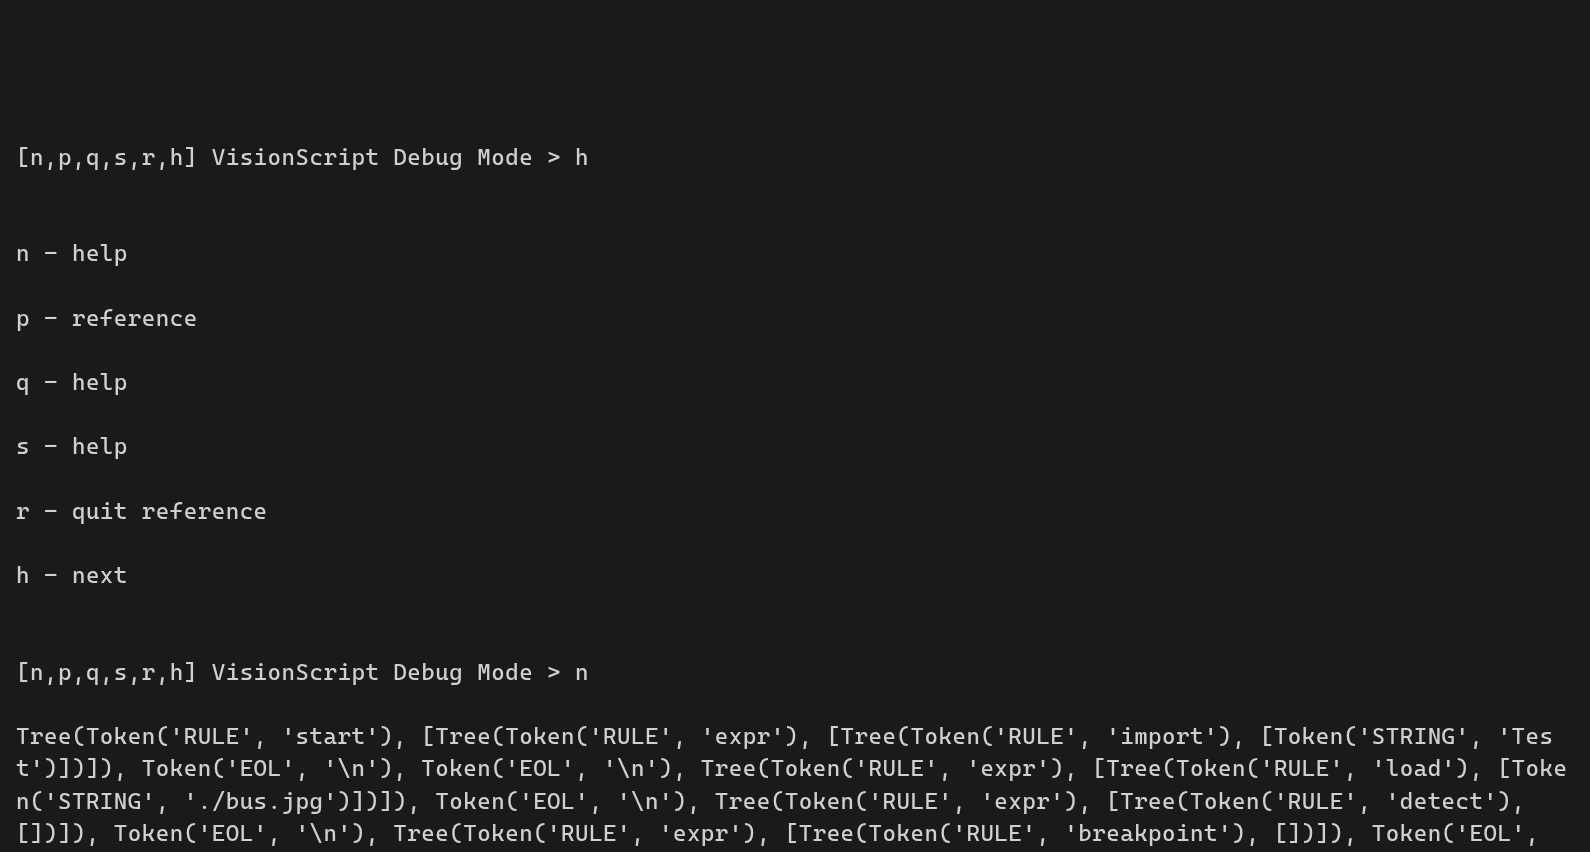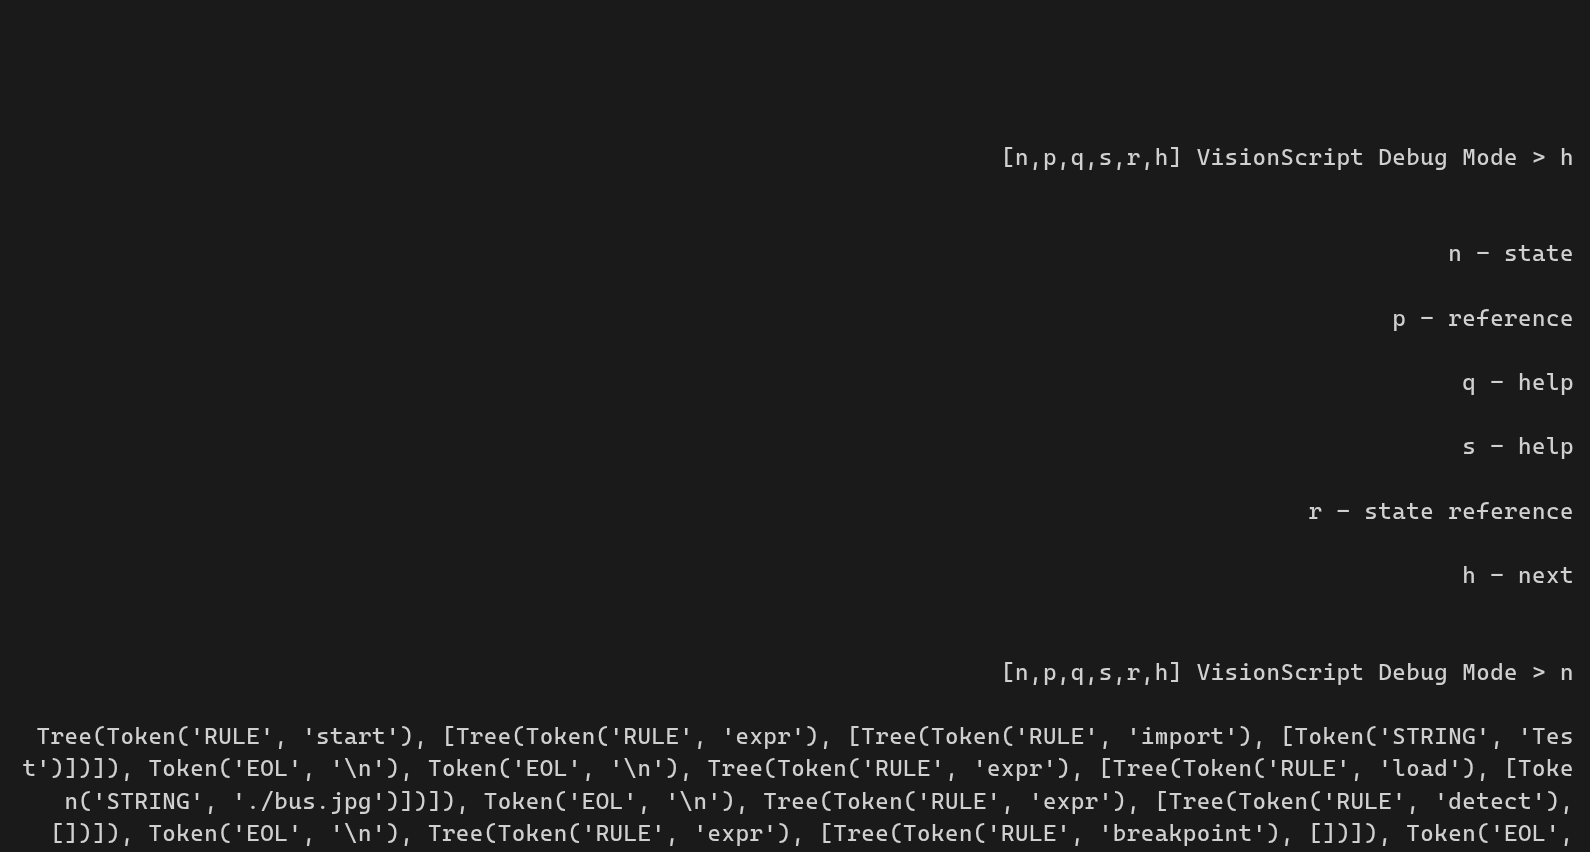--- a/index.html
+++ b/index.html
@@ -13,35 +13,34 @@
       font-family: "SF Mono", Monaco, "Cascadia Code", "Roboto Mono", Consolas, "Courier New", monospace;
       font-size: 23px;
       line-height: 1.4;
       padding: 12px 16px;
       white-space: pre-wrap;
       word-break: break-all;
       letter-spacing: 0.5px;
     }
     .terminal-line {
       display: block;
-      text-align: right;
     }
   </style>
 </head>
 <body>
 
 
 
 <span class="terminal-line">[n,p,q,s,r,h] VisionScript Debug Mode &gt; h</span>
 <span class="terminal-line"></span>
-<span class="terminal-line">n - state</span>
+<span class="terminal-line">n - help</span>
 <span class="terminal-line">p - reference</span>
 <span class="terminal-line">q - help</span>
 <span class="terminal-line">s - help</span>
-<span class="terminal-line">r - state reference</span>
+<span class="terminal-line">r - quit reference</span>
 <span class="terminal-line">h - next</span>
 <span class="terminal-line"></span>
 <span class="terminal-line">[n,p,q,s,r,h] VisionScript Debug Mode &gt; n</span>
 <span class="terminal-line">Tree(Token('RULE', 'start'), [Tree(Token('RULE', 'expr'), [Tree(Token('RULE', 'import'), [Token('STRING', 'Test')])]), Token('EOL', '\n'), Token('EOL', '\n'), Tree(Token('RULE', 'expr'), [Tree(Token('RULE', 'load'), [Token('STRING', './bus.jpg')])]), Token('EOL', '\n'), Tree(Token('RULE', 'expr'), [Tree(Token('RULE', 'detect'), [])]), Token('EOL', '\n'), Tree(Token('RULE', 'expr'), [Tree(Token('RULE', 'breakpoint'), [])]), Token('EOL', '\n'), Tree(Token('RULE', 'expr'), [Tree(Token('RULE', 'literal'), [Token('__ANON_42', 'test'), Tree(Token('RULE', 'expr'), [Tree(Token('RULE', 'gt'), [Tree(Token('RULE', 'expr'), [Tree(Token('RULE', 'count'), [])]), Tree(Token('RULE', 'expr'), [Token('INT', '0')])])])])]), Token('EOL', '\n'), Token('EOL', '\n'), Tree(Token('RULE', 'expr'), [Tree(Token('RULE', 'say'), [Tree(Token('RULE', 'variable'), [Token('__ANON_43', 'PassedTests')])])]), Token('EOL', '\n'), Tree(Token('RULE', 'expr'), [Tree(Token('RULE', 'say'), [Tree(Token('RULE', 'variable'), [Token('__ANON_43', 'FailedTests')])])]), Token('EOL', '\n')])</span>
 
 
 
 
 
 </body></html>

